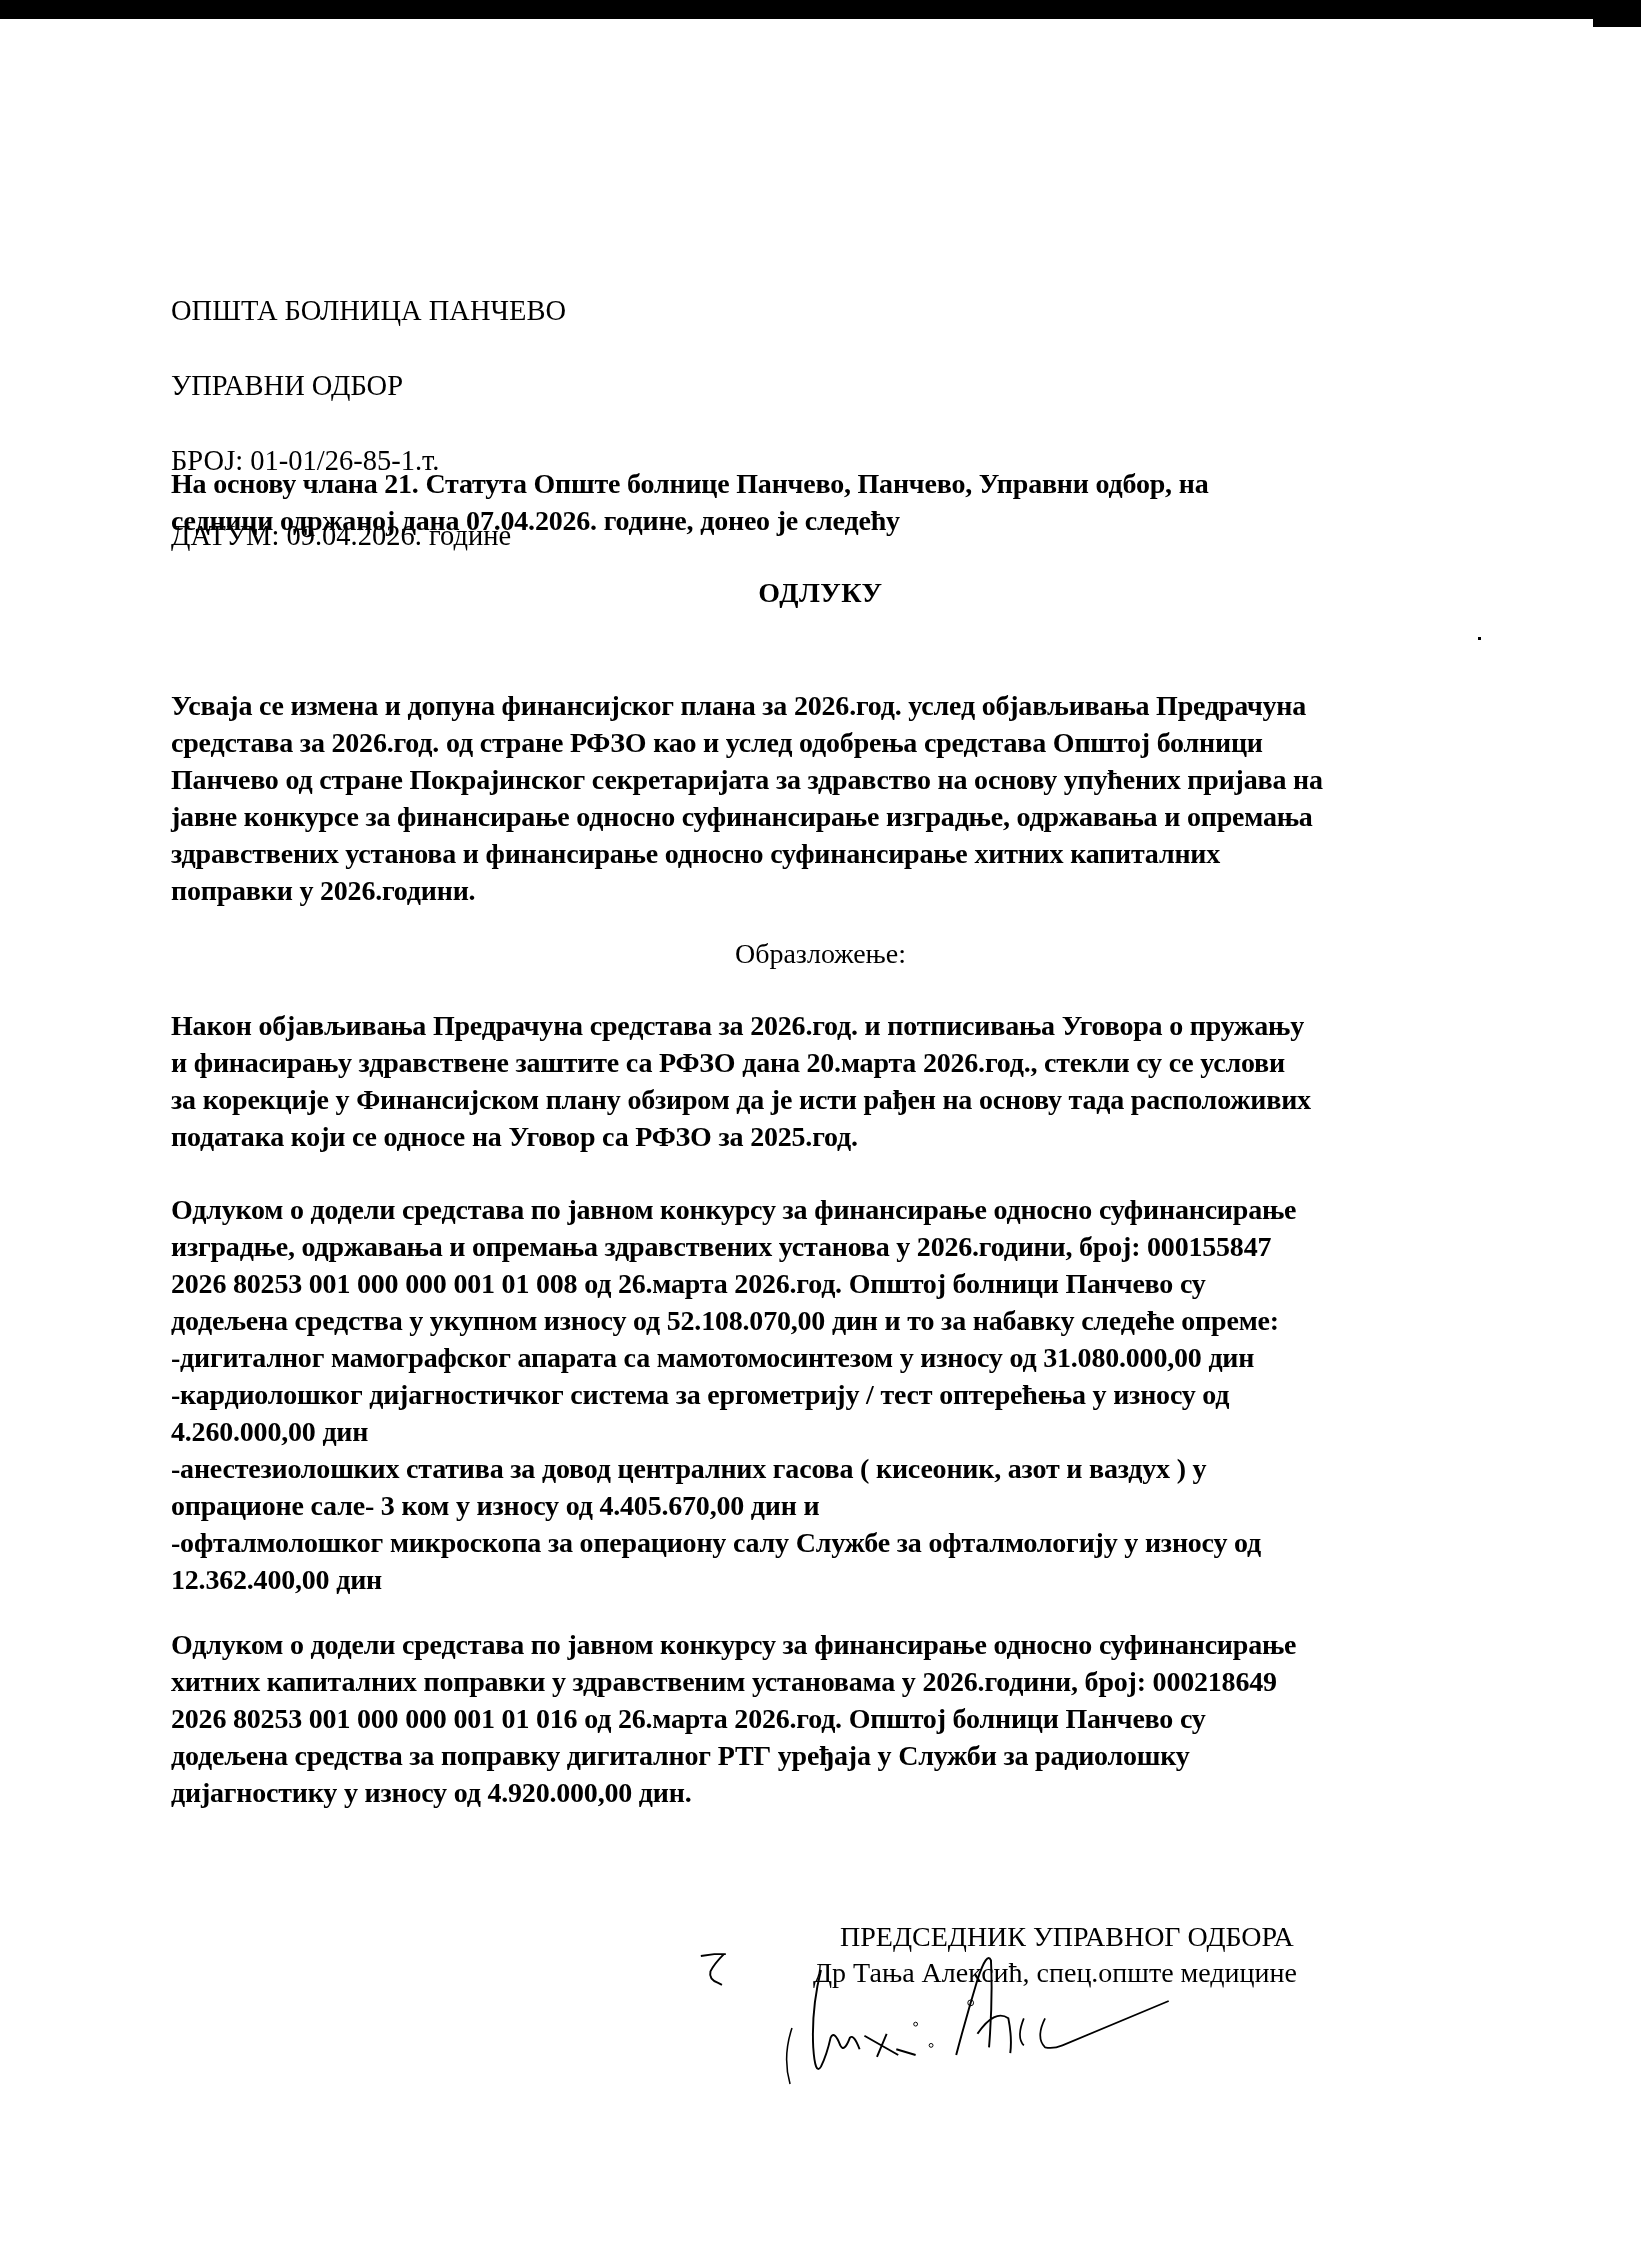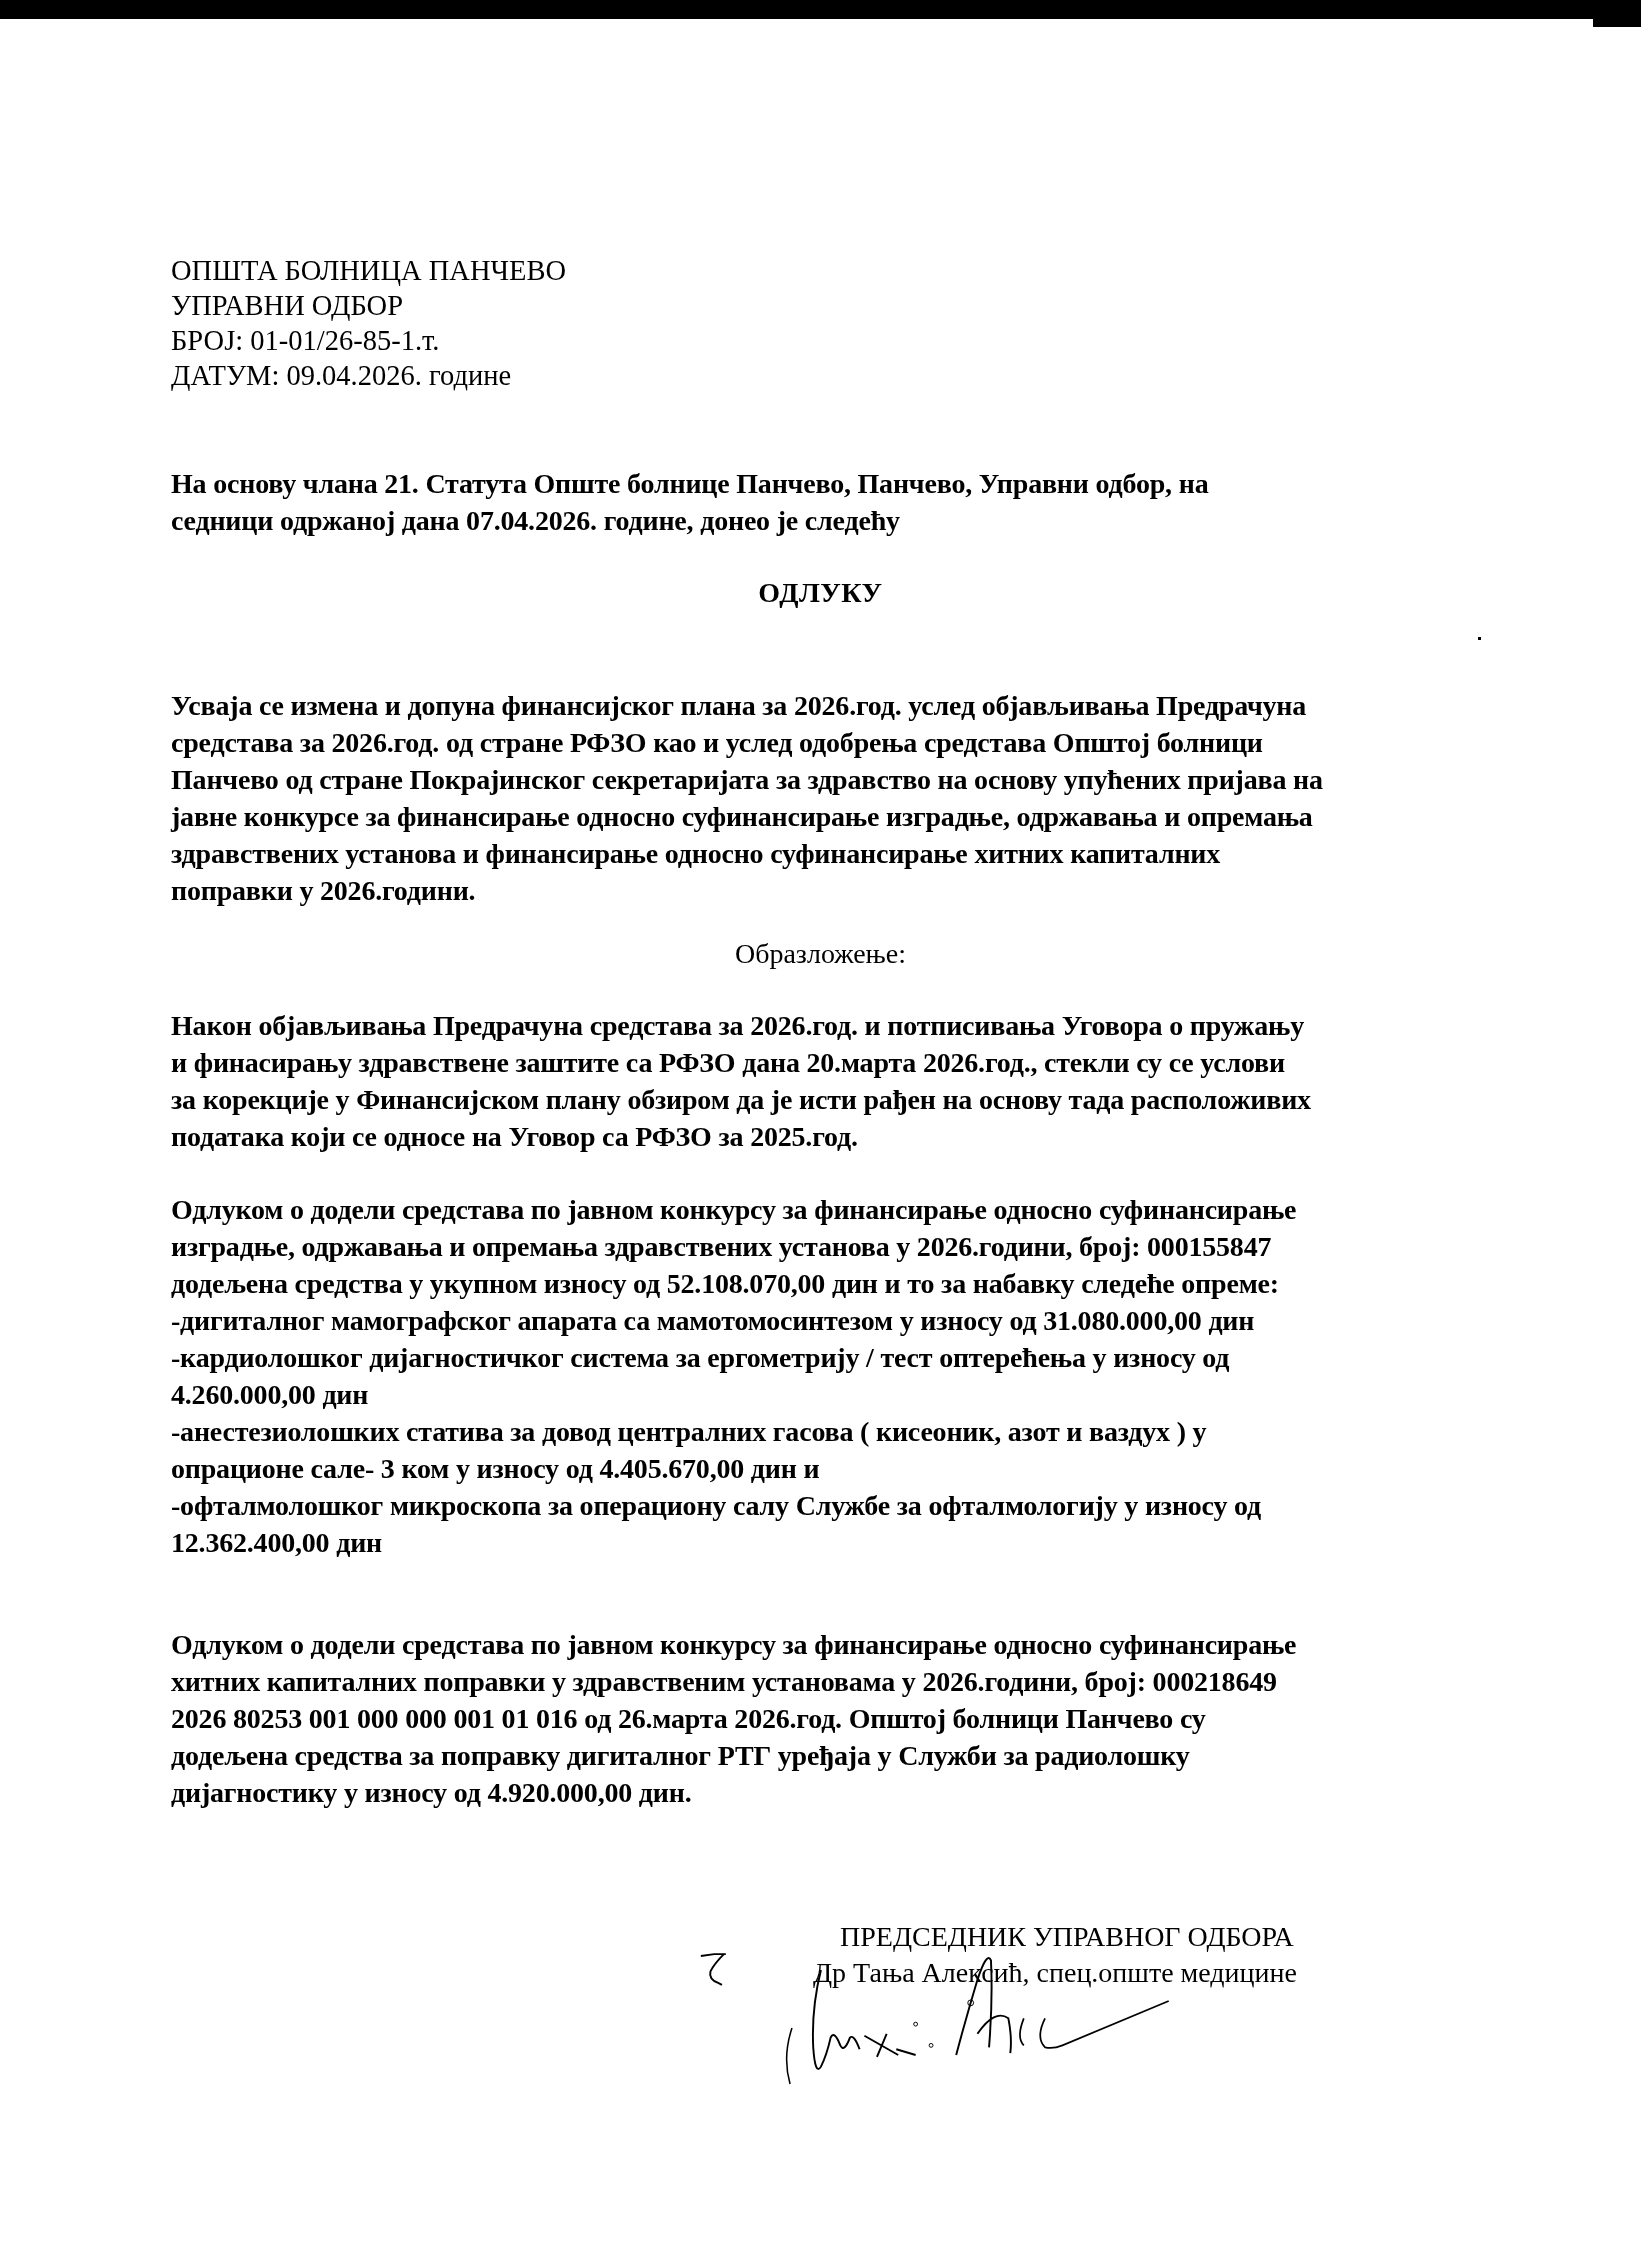--- a/index.html
+++ b/index.html
@@ -38,21 +38,21 @@
       width: 1641px;
       height: 2257px;
     }
     .header-block {
       position: absolute;
       left: 171px;
       top: 253px;
       font-size: 28.5px;
       line-height: 35px;
     }
-    .header-block div { white-space: nowrap; }
+    .header-block div { white-space: nowrap; margin-top: 40px; }
     .para {
       position: absolute;
       left: 171px;
       width: 1246px;
       font-size: 28px;
       line-height: 37px;
       font-weight: bold;
     }
     .para div {
       white-space: nowrap;
@@ -146,20 +146,21 @@
   <div class="para" style="top:1007px;">
     <div>Након објављивања Предрачуна средстава за 2026.год. и потписивања Уговора о пружању</div>
     <div>и финасирању здравствене заштите са РФЗО дана 20.марта 2026.год., стекли су се услови</div>
     <div>за корекције у Финансијском плану обзиром да је исти рађен на основу тада расположивих</div>
     <div>података који се односе на Уговор са РФЗО за 2025.год.</div>
   </div>
 
   <div class="para" style="top:1191px;">
     <div>Одлуком о додели средстава по јавном конкурсу за финансирање односно суфинансирање</div>
     <div>изградње, одржавања и опремања здравствених установа у 2026.години, број: 000155847</div>
+    <div>2026 80253 001 000 000 001 01 008 од 26.марта 2026.год. Општој болници Панчево су</div>
     <div>додељена средства у укупном износу од  52.108.070,00 дин и то за набавку следеће опреме:</div>
     <div>-дигиталног мамографског апарата са мамотомосинтезом у износу од 31.080.000,00 дин</div>
     <div>-кардиолошког дијагностичког система за ергометрију / тест оптерећења у износу од</div>
     <div>4.260.000,00 дин</div>
     <div>-анестезиолошких статива за довод централних гасова ( кисеоник, азот и ваздух ) у</div>
     <div>опрационе сале- 3 ком у износу од 4.405.670,00 дин и</div>
     <div>-офталмолошког микроскопа за операциону салу Службе за офталмологију у износу од</div>
     <div>12.362.400,00 дин</div>
   </div>
 

